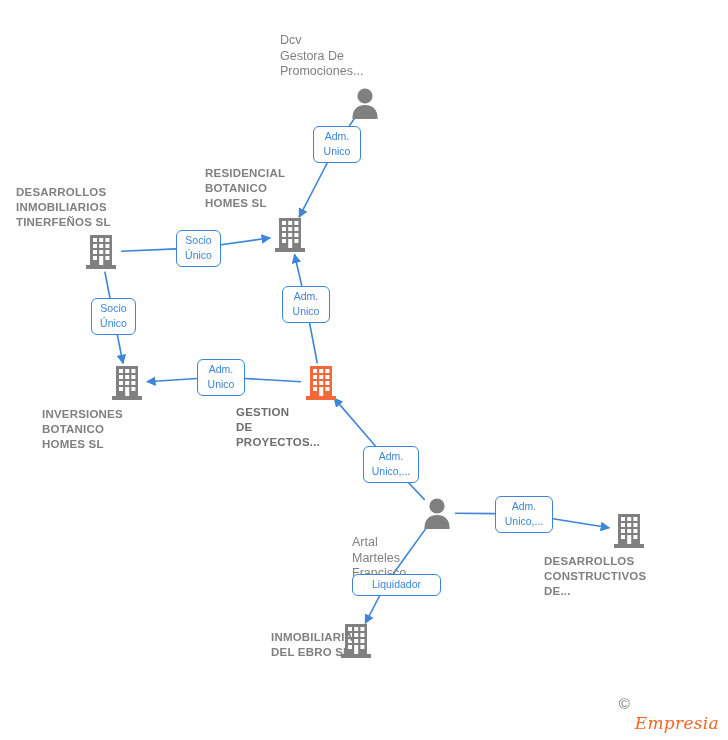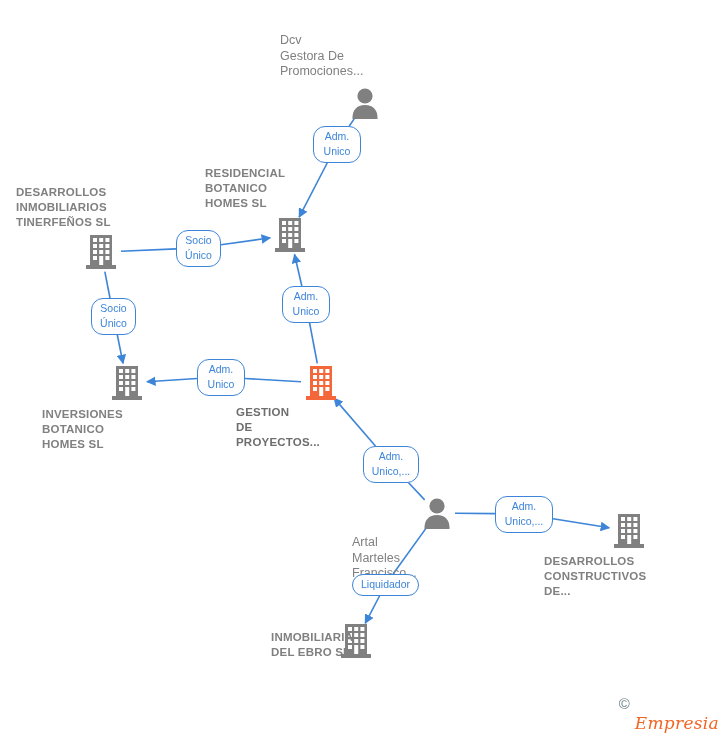--- a/index.html
+++ b/index.html
@@ -46,21 +46,21 @@
   }
   .node-label.focus {
     color: #6e6e6e;
   }
   .node-icon {
     position: absolute;
   }
   .edge-badge {
     position: absolute;
     border: 1.4px solid #3d85d8;
-    border-radius: 12px;
+    border-radius: 6px;
     background: #ffffff;
     color: #3d85d8;
     font-size: 10.5px;
     line-height: 15px;
     text-align: center;
     padding: 2px 5px 3px 5px;
     box-sizing: border-box;
     white-space: pre-line;
     font-family: "Liberation Sans", sans-serif;
   }
@@ -255,21 +255,21 @@
       <div class="edge-badge" style="left: 91px; top: 298px; width: 45px; min-height: 36px;">Socio
 Único</div>
       <div class="edge-badge" style="left: 282px; top: 286px; width: 48px; min-height: 36px;">Adm.
 Unico</div>
       <div class="edge-badge" style="left: 197px; top: 359px; width: 48px; min-height: 36px;">Adm.
 Unico</div>
       <div class="edge-badge" style="left: 363px; top: 446px; width: 56px; min-height: 36px;">Adm.
 Unico,...</div>
       <div class="edge-badge" style="left: 495px; top: 496px; width: 58px; min-height: 36px;">Adm.
 Unico,...</div>
-      <div class="edge-badge" style="left: 352px; top: 574px; width: 67px; min-height: 21px;">Liquidador</div>
+      <div class="edge-badge" style="left: 352px; top: 574px; width: 89px; min-height: 21px;">Liquidador</div>
     </div>
 
   <div class="watermark">
     <span class="copy">©</span>
     <span class="brand">Empresia</span>
   </div>
 
 </div>
 
 </body></html>

